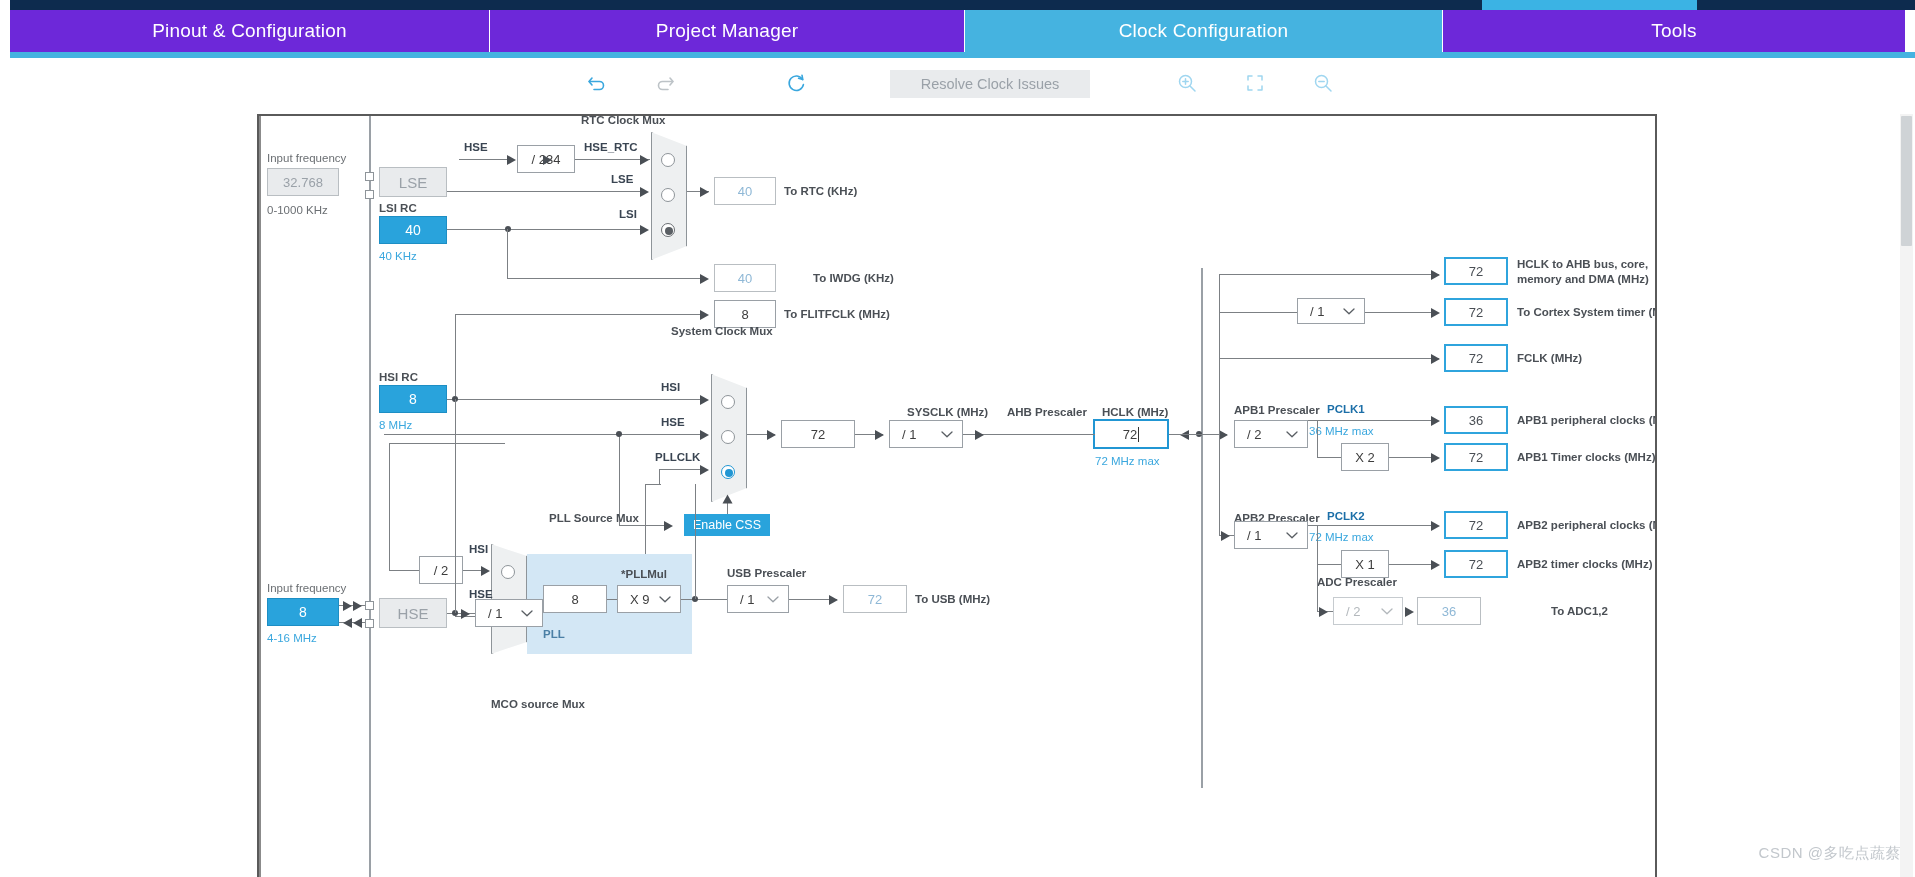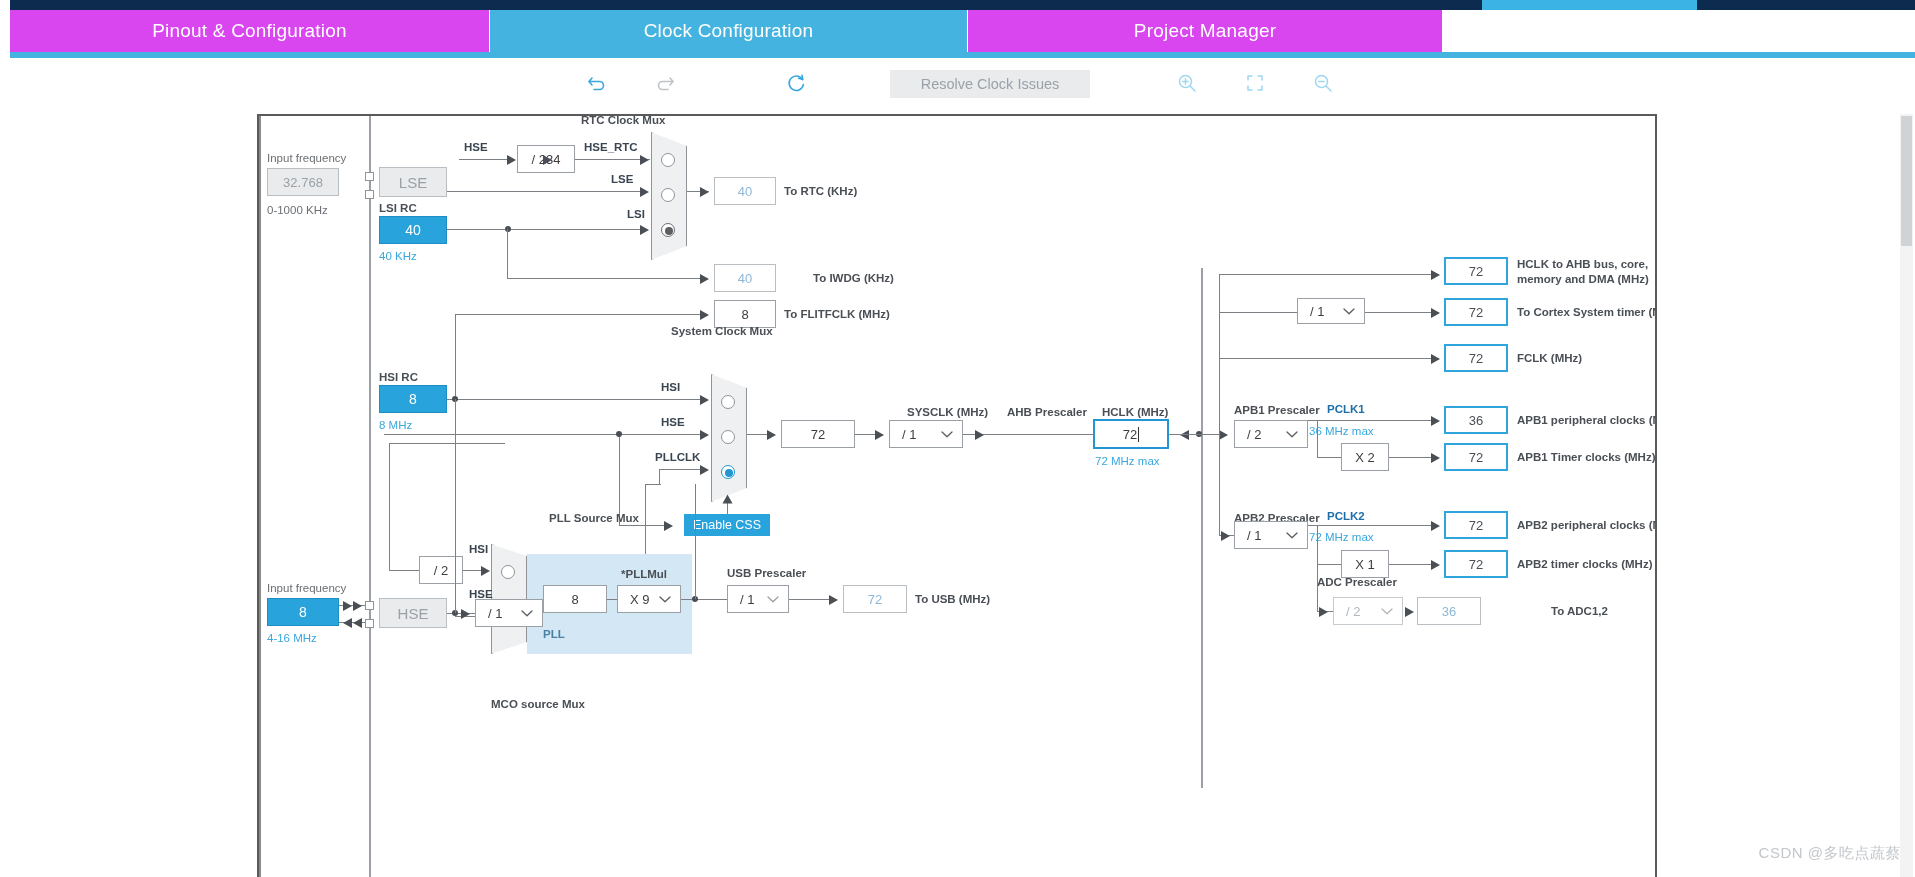--- a/index.html
+++ b/index.html
@@ -14,21 +14,21 @@
 
   
   .top-sliver { position:absolute; left:0; top:0; width:1915px; height:10px; background:#0d2b4e; }
   .top-sliver .sel { position:absolute; left:1482px; top:0; width:215px; height:10px; background:#3bb3e4; }
   .top-sliver .gap1 { position:absolute; left:0; top:0; width:10px; height:10px; background:#ffffff; }
 
   .tabbar { position:absolute; left:0; top:10px; width:1915px; height:42px; background:#ffffff; }
   .tabs { position:absolute; left:10px; top:0; width:1905px; height:42px; display:flex; }
   .tab {
     height:42px; display:flex; align-items:center; justify-content:center;
-    background:#d946ef; color:#ffffff; font-size:19px; letter-spacing:.2px;
+    background:#6d28d9; color:#ffffff; font-size:19px; letter-spacing:.2px;
     border-right:1px solid #ffffff; cursor:pointer; user-select:none;
   }
   .tab.active { background:#45b3e0; color:#ffffff; }
   .tab.t1 { width:480px; } .tab.t2 { width:478px; } .tab.t3 { width:475px; } .tab.t4 { width:462px; border-right:none; }
   .tabbar-underline { position:absolute; left:10px; top:52px; width:1905px; height:6px; background:#45b3e0; }
 
   
   .toolbar { position:absolute; left:0; top:58px; width:1915px; height:48px; background:#ffffff; }
   .tb-icon { position:absolute; top:66px; width:34px; height:34px; display:flex; align-items:center; justify-content:center; cursor:pointer; }
   .tb-icon svg { display:block; }
@@ -122,25 +122,28 @@
   <div class="top-sliver">
     <div class="gap1"></div>
     <div class="sel"></div>
   </div>
 
   <div class="tabbar">
     <div class="tabs">
       <div class="tab t1">
           <span>Pinout &amp; Configuration</span>
         </div>
+      <div class="tab t3">
+          <span>Project Manager</span>
+        </div>
       <div class="tab t2 active">
           <span>Clock Configuration</span>
         </div>
-      <div class="tab t3">
-          <span>Project Manager</span>
+      <div class="tab t4">
+          <span>Tools</span>
         </div>
     </div>
   </div>
   <div class="tabbar-underline"></div>
 
   <div class="toolbar"></div>
 
   <div class="tb-icon" style="left:580px;">
     <svg width="22" height="22" viewBox="0 0 22 22" fill="none" stroke="#3aa7de" stroke-width="1.6">
       <path d="M6 6 L3 9.5 L6 13" stroke-linecap="round" stroke-linejoin="round"></path>
@@ -218,21 +221,21 @@
       <div class="radio" style="left:10px; top:21px;"></div>
       <div class="radio" style="left:10px; top:56px;"></div>
       <div class="radio ongrey" style="left:10px; top:91px;"></div>
     </div>
     <div class="arrow" style="left:381px; top:39px;"></div>
 
     <div class="lbl sig" style="left:352px; top:57px;">LSE</div>
     <div class="wire h" style="left:188px; top:75px; width:195px;"></div>
     <div class="arrow" style="left:381px; top:71px;"></div>
 
-    <div class="lbl sig" style="left:368px; top:92px;">LSI</div>
+    <div class="lbl sig" style="left:360px; top:92px;">LSI</div>
     <div class="wire h" style="left:188px; top:113px; width:195px;"></div>
     <div class="arrow" style="left:381px; top:109px;"></div>
     <div class="dot" style="left:246px; top:110px;"></div>
     <div class="wire v" style="left:248px; top:113px; height:50px;"></div>
     <div class="wire h" style="left:248px; top:162px; width:195px;"></div>
     <div class="arrow" style="left:441px; top:158px;"></div>
 
     <div class="wire h" style="left:428px; top:75px; width:22px;"></div>
     <div class="arrow" style="left:441px; top:71px;"></div>
     <div class="box ghost" style="left:455px; top:61px; width:62px; height:28px;">40</div>

